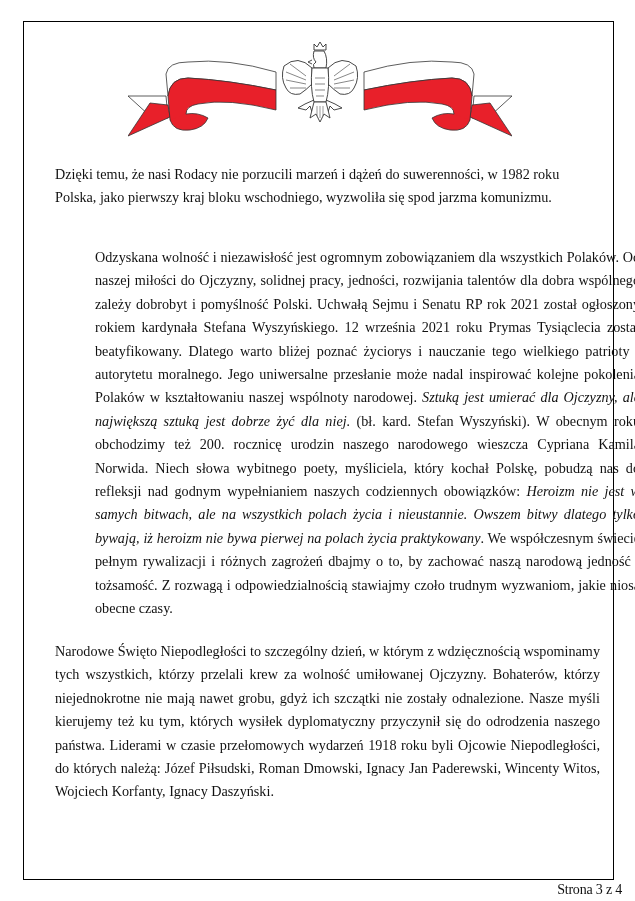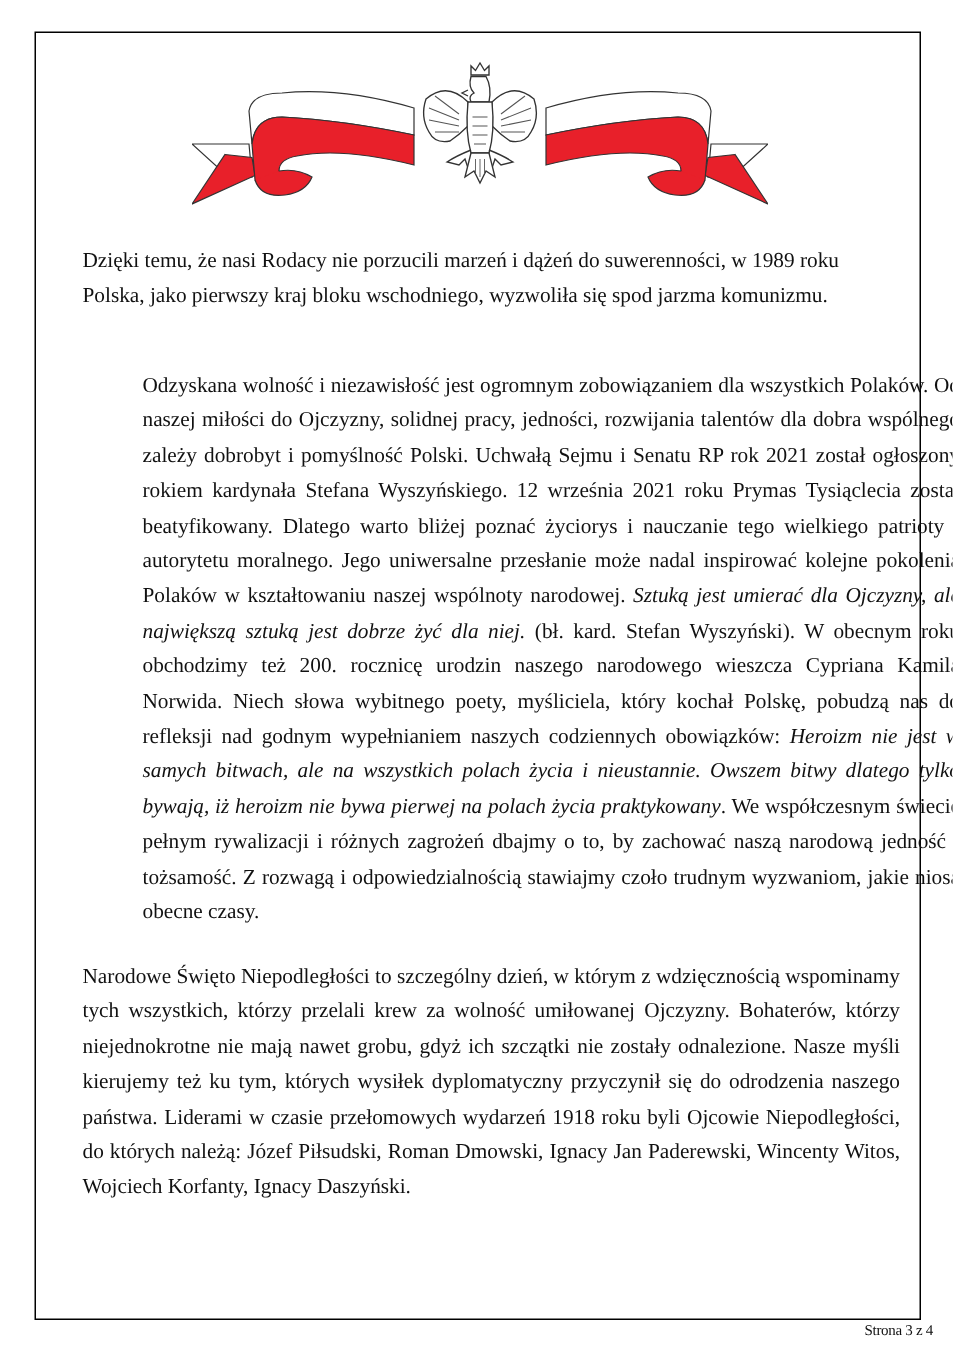--- a/index.html
+++ b/index.html
@@ -48,21 +48,21 @@
       margin: 0;
     }
     .p1 { top: 163px; text-align: left; }
     .p2 { top: 246px; margin-left: 40px; }
     .p3 { top: 640px; }
     .quote { font-style: italic; }
     .page-number {
       position: absolute;
       right: 13px;
       top: 882px;
-      font-size: 10px;
+      font-size: 14px;
       font-family: "Liberation Serif", serif;
       letter-spacing: -0.2px;
       color: #111;
     }
   </style>
 </head>
 <body>
 
 <div class="page-frame"></div>
 
@@ -111,21 +111,21 @@
       <path d="M 22 78 L 40 80 L 42 92 L 0 111 Z" fill="#e8202a" stroke="#333" stroke-width="0.8" transform="translate(0,-13)"></path>
       <path d="M 38 36 Q 40 24 60 24 Q 100 20 148 34 L 148 52 Q 100 42 60 40 Q 42 40 40 58 Z" fill="#ffffff" stroke="#333" stroke-width="0.8"></path>
       <path d="M 40 58 Q 42 40 60 40 Q 100 42 148 52 L 148 72 Q 100 60 70 66 Q 58 68 58 76 Q 52 88 42 82 Z" fill="#e8202a" stroke="#333" stroke-width="0.8"></path>
       <path d="M 42 82 Q 46 94 62 92 Q 76 90 80 80 Q 70 74 58 76" fill="#e8202a" stroke="#333" stroke-width="0.8"></path>
     </g>
   </svg>
 </div>
 
 <div class="content p1">
   <p>
-    <span>Dzięki temu, że nasi Rodacy nie porzucili marzeń i dążeń do suwerenności, w 1989 roku Polska, jako pierwszy kraj bloku wschodniego, wyzwoliła się spod jarzma komunizmu.</span>
+    <span>Dzięki temu, że nasi Rodacy nie porzucili marzeń i dążeń do suwerenności, w 1982 roku Polska, jako pierwszy kraj bloku wschodniego, wyzwoliła się spod jarzma komunizmu.</span>
   </p>
 </div>
 
 <div class="content p2">
   <p>
     <span>Odzyskana wolność i niezawisłość jest ogromnym zobowiązaniem dla wszystkich Polaków.  Od naszej miłości do Ojczyzny, solidnej pracy, jedności, rozwijania talentów dla dobra wspólnego zależy dobrobyt i pomyślność Polski. Uchwałą Sejmu i Senatu RP rok 2021 został ogłoszony rokiem kardynała Stefana Wyszyńskiego. 12 września 2021 roku Prymas Tysiąclecia został beatyfikowany. Dlatego warto bliżej poznać życiorys i nauczanie tego wielkiego patrioty i autorytetu moralnego. Jego uniwersalne przesłanie może nadal inspirować kolejne pokolenia Polaków w kształtowaniu naszej wspólnoty narodowej. </span><span class="quote">Sztuką jest umierać dla Ojczyzny, ale największą sztuką jest dobrze żyć dla niej.</span><span> (bł. kard. Stefan Wyszyński). W obecnym roku obchodzimy też 200. rocznicę urodzin naszego narodowego wieszcza Cypriana Kamila Norwida. Niech słowa wybitnego poety, myśliciela, który kochał Polskę, pobudzą nas do refleksji nad godnym wypełnianiem naszych codziennych obowiązków: </span><span class="quote">Heroizm nie jest w samych bitwach, ale na wszystkich polach życia  i nieustannie. Owszem bitwy dlatego tylko bywają, iż heroizm nie bywa pierwej na polach życia praktykowany</span><span>. We współczesnym świecie pełnym rywalizacji i różnych zagrożeń dbajmy o to, by zachować naszą narodową jedność i tożsamość. Z rozwagą i odpowiedzialnością stawiajmy czoło trudnym wyzwaniom, jakie niosą obecne czasy.</span>
   </p>
 </div>
 
 <div class="content p3">

